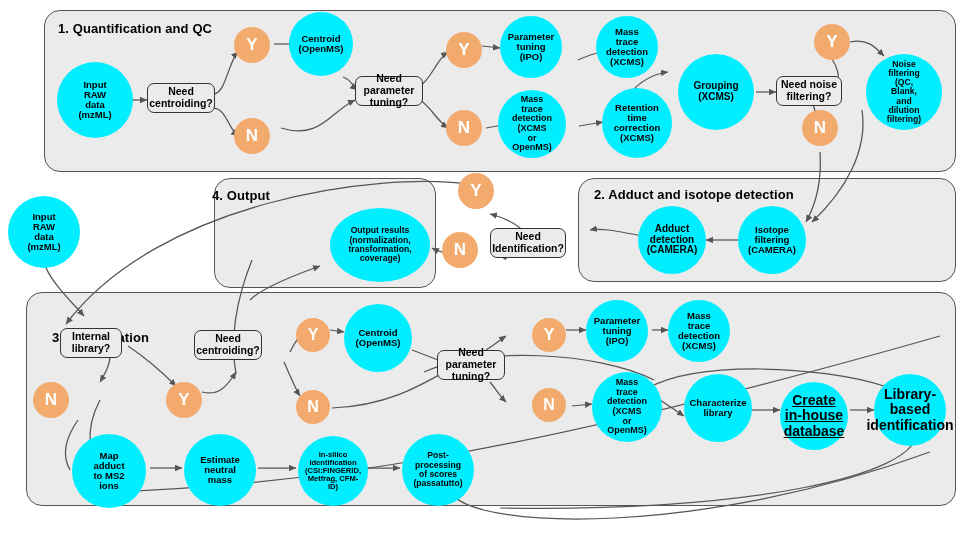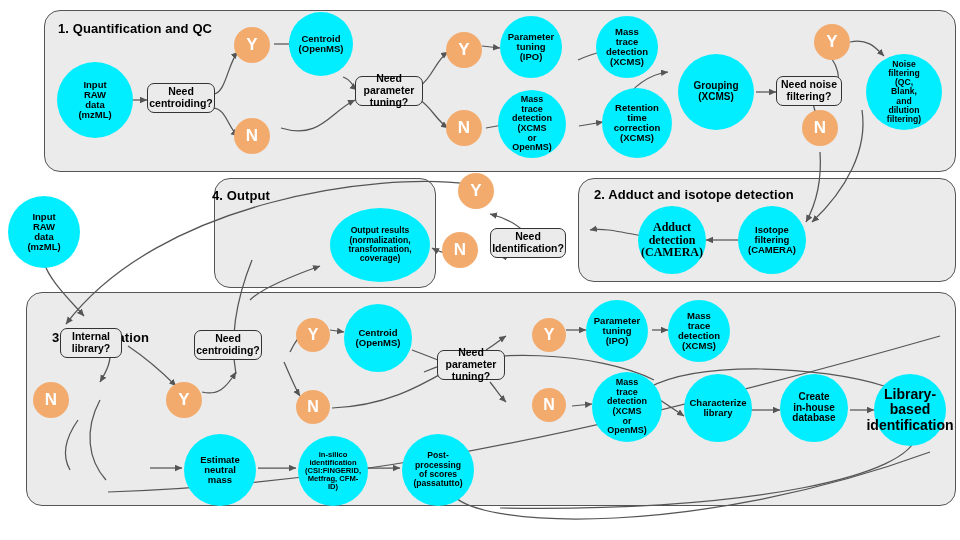--- a/index.html
+++ b/index.html
@@ -176,21 +176,21 @@
     <span>Y</span>
     </div>
   <div class="dec" style="left:802px;top:110px;width:36px;height:36px;font-size:17px;">
     <span>N</span>
     </div>
 
   <div class="node" style="left:866px;top:54px;width:76px;height:76px;font-size:8.6px;">
     <span>Noise filtering (QC, Blank, and dilution filtering)</span>
     </div>
 
-  <div class="node" style="left:638px;top:206px;width:68px;height:68px;font-size:12px;font-family:Liberation Serif, serif;">
+  <div class="node" style="left:638px;top:206px;width:68px;height:68px;font-size:10px;">
     <span>Adduct detection (CAMERA)</span>
     </div>
 
   <div class="node" style="left:738px;top:206px;width:68px;height:68px;font-size:9.5px;">
     <span>Isotope filtering (CAMERA)</span>
     </div>
 
   <div class="box" style="left:490px;top:228px;width:76px;height:30px;">
     <span>Need Identification?</span>
     </div>
@@ -256,28 +256,31 @@
     </div>
 
   <div class="node" style="left:592px;top:372px;width:70px;height:70px;font-size:9px;">
     <span>Mass trace detection (XCMS or OpenMS)</span>
     </div>
 
   <div class="node" style="left:684px;top:374px;width:68px;height:68px;font-size:9.5px;">
     <span>Characterize library</span>
     </div>
 
-  <div class="node" style="left:780px;top:374px;width:68px;height:68px;font-size:10px;">
+  <div class="node" style="left:780px;top:382px;width:68px;height:68px;font-size:14px;text-decoration:underline;">
     <span>Create in-house database</span>
     </div>
 
   <div class="node" style="left:874px;top:374px;width:72px;height:72px;font-size:14px;">
     <span>Library-based identification</span>
     </div>
 
+  <div class="node" style="left:72px;top:434px;width:74px;height:74px;font-size:9.5px;">
+    <span>Map adduct to MS2 ions</span>
+    </div>
 
   <div class="node" style="left:184px;top:434px;width:72px;height:72px;font-size:9.5px;">
     <span>Estimate neutral mass</span>
     </div>
 
   <div class="node" style="left:298px;top:436px;width:70px;height:70px;font-size:7.6px;">
     <span>in-silico identification (CSI:FINGERID, Metfrag, CFM-ID)</span>
     </div>
 
   <div class="node" style="left:402px;top:434px;width:72px;height:72px;font-size:8.6px;">

